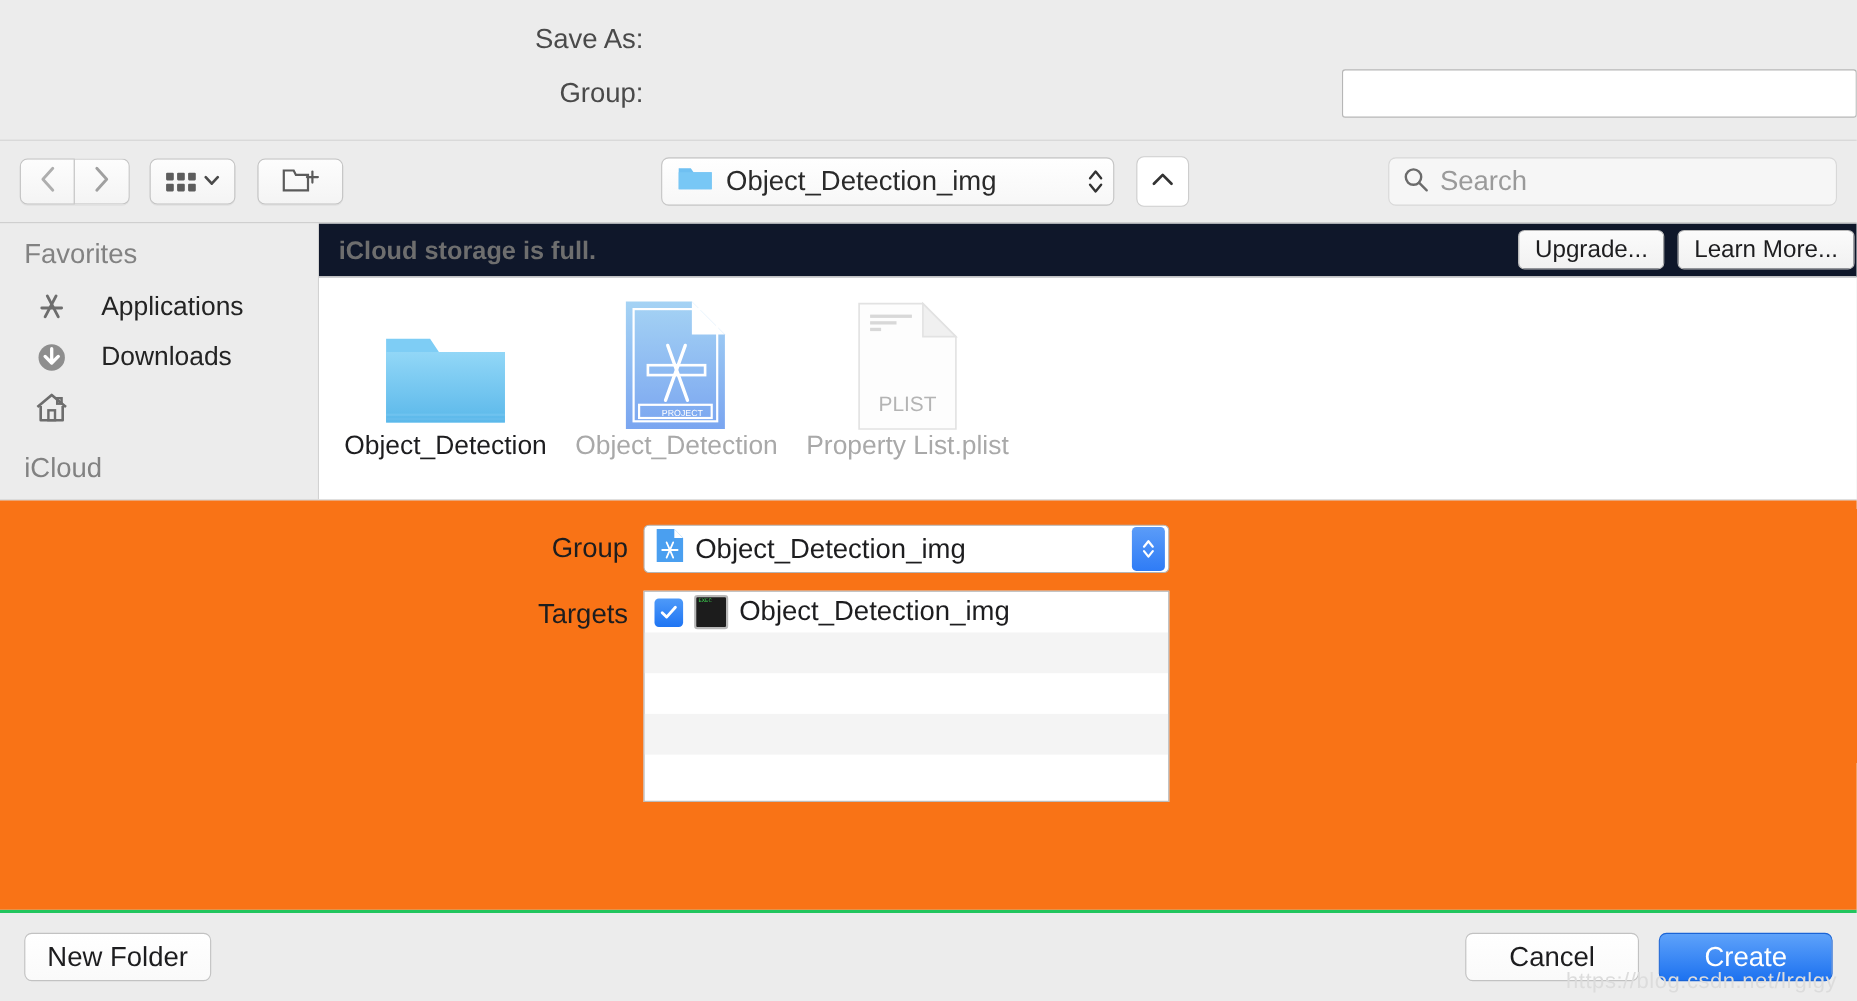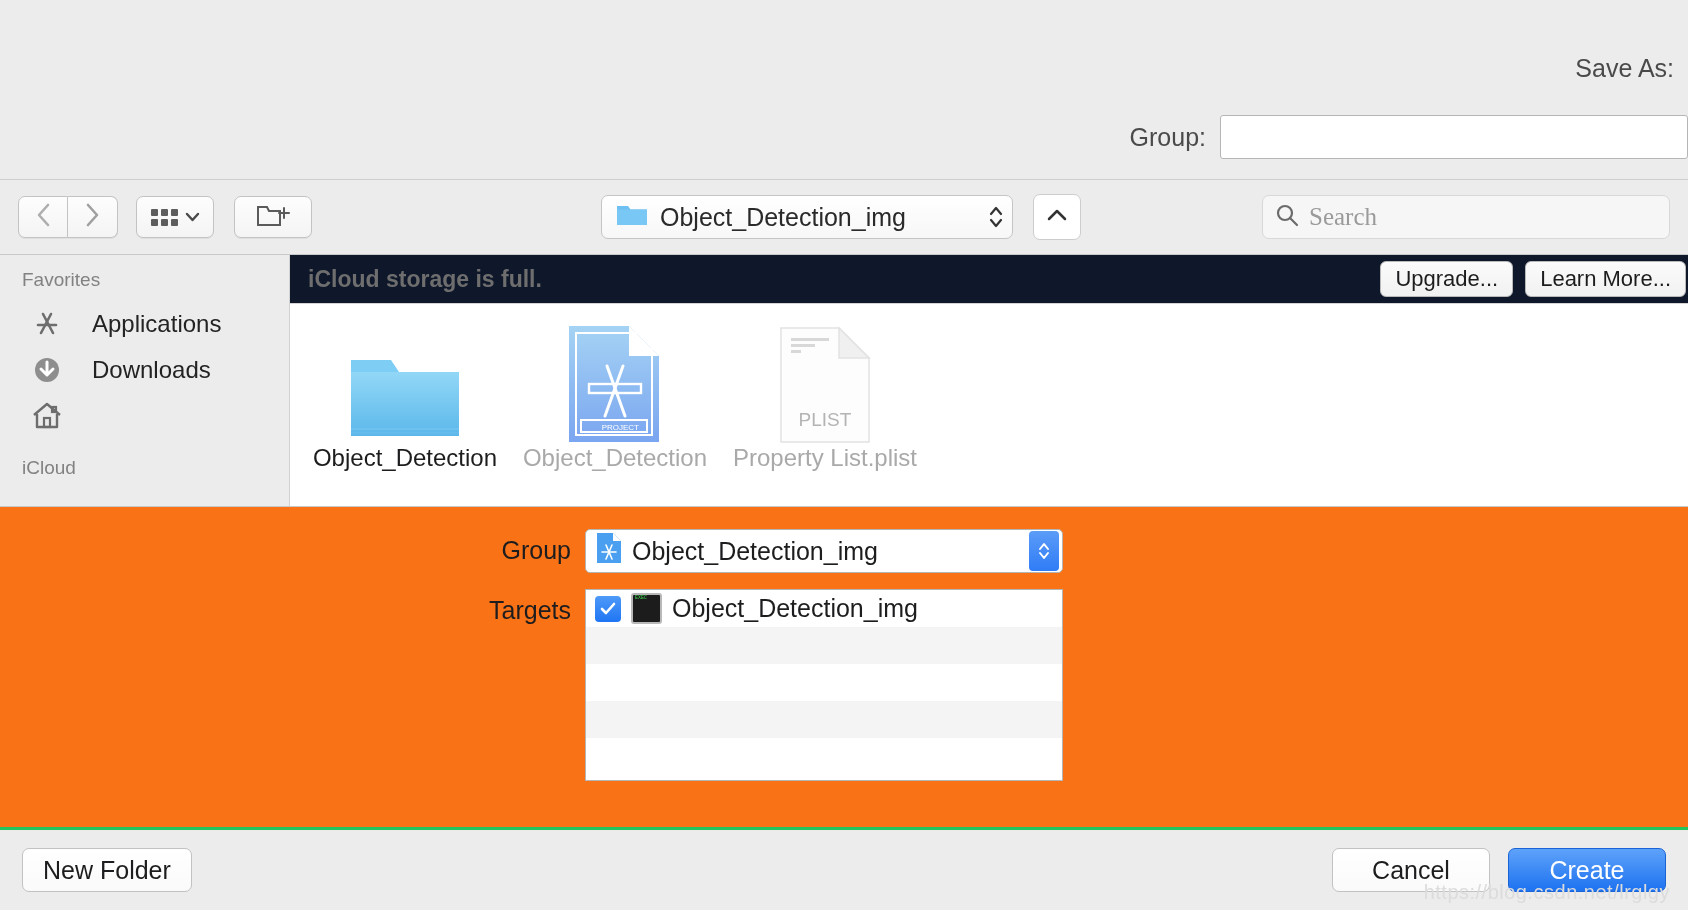--- a/index.html
+++ b/index.html
@@ -27,23 +27,22 @@
 
   
   .name-area {
     padding: 22px 0 16px 0;
     background: #ececec;
     border-bottom: 1px solid #cfcfcf;
   }
   .field-row {
     display: flex;
     align-items: center;
-    justify-content: flex-end;
+    justify-content: space-between;
     margin-bottom: 12px;
-    margin-top: 32px;
   }
   .field-row:last-child { margin-bottom: 4px; }
   .field-label {
     width: 585px;
     text-align: right;
     padding-right: 14px;
     font-size: 25px;
     color: #4a4a4a;
   }
   .field-input {
@@ -137,42 +136,41 @@
     width: 408px;
     height: 44px;
     background: #f6f6f6;
     border: 1px solid #d8d8d8;
     border-radius: 7px;
     display: flex;
     align-items: center;
     padding: 0 12px;
     box-sizing: border-box;
     gap: 10px;
-    font-family: Liberation Serif, serif;
   }
   .search-box .ph { font-size: 25px; color: #9a9a9a; }
 
   
   .body-area {
     display: flex;
     height: 251px;
     border-bottom: 1px solid #c8c8c8;
     overflow: hidden;
   }
   .sidebar {
     width: 290px;
     background: #ececec;
     border-right: 1px solid #d2d2d2;
     padding-top: 14px;
     box-sizing: border-box;
     position: relative;
     overflow: hidden;
   }
   .sb-header {
-    font-size: 19px;
+    font-size: 25px;
     color: #828282;
     padding: 0 0 10px 22px;
     font-weight: normal;
   }
   .sb-item {
     display: flex;
     align-items: center;
     gap: 28px;
     padding: 6px 0 6px 30px;
     font-size: 24px;

